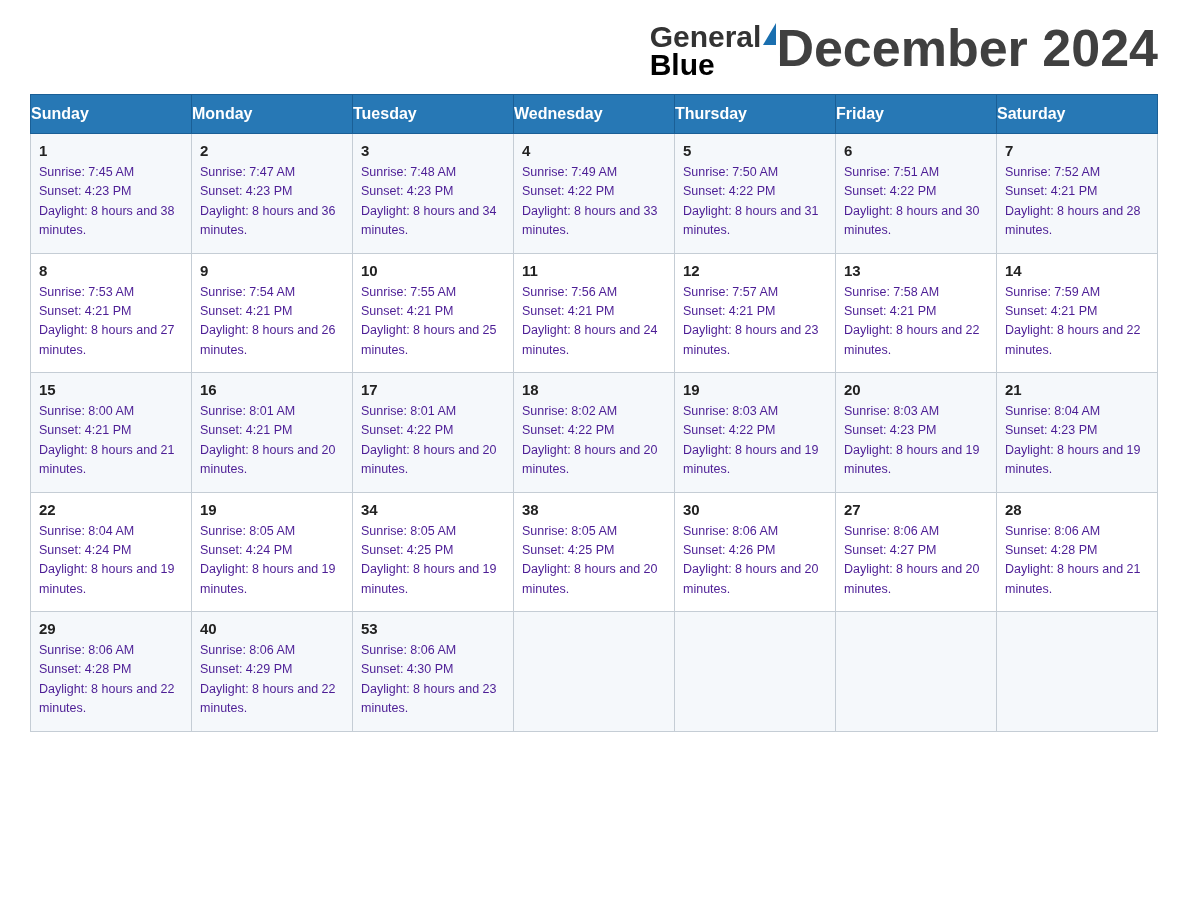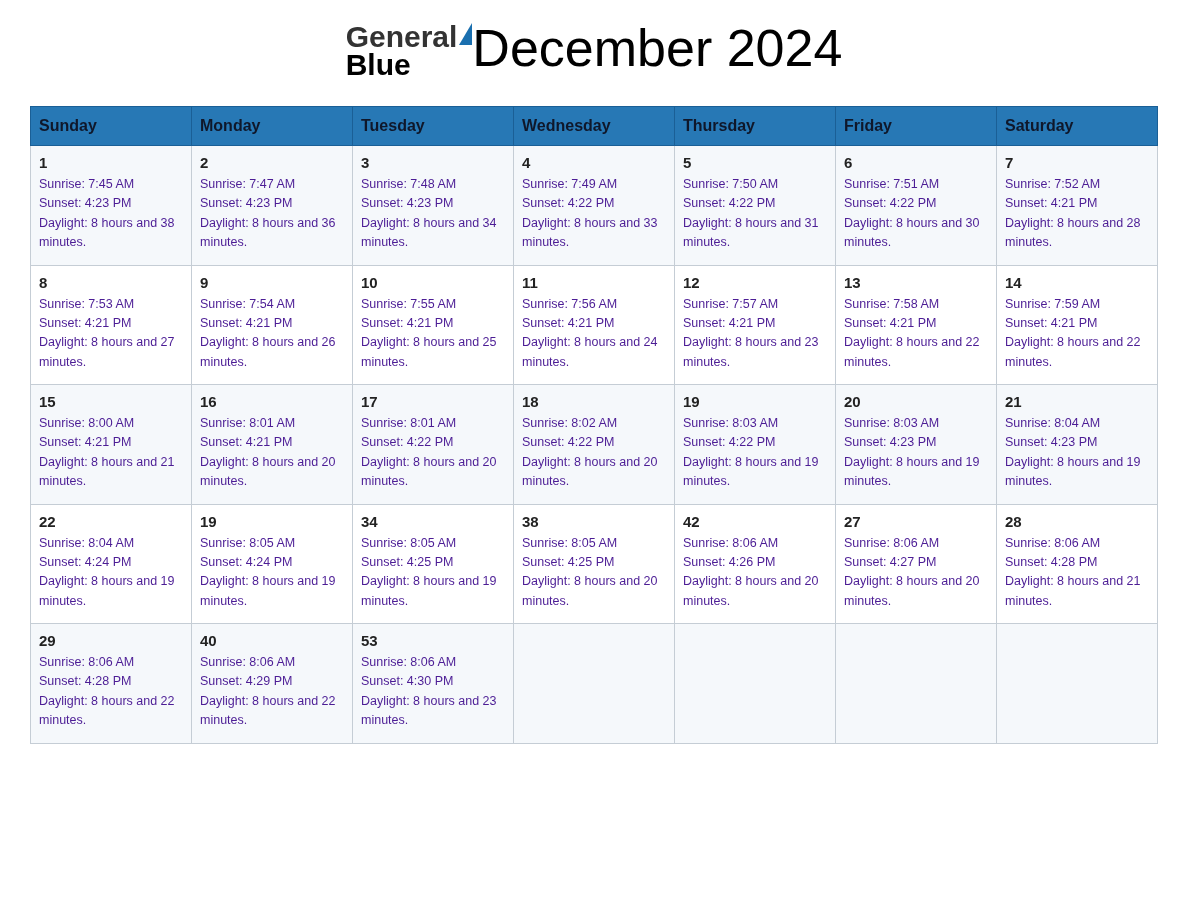--- a/index.html
+++ b/index.html
@@ -5,49 +5,49 @@
     * { margin: 0; padding: 0; box-sizing: border-box; }
     body {
       font-family: Arial, sans-serif;
       background: #fff;
       width: 1188px;
       min-height: 918px;
       padding: 20px 30px;
     }
     .header {
       display: flex;
-      justify-content: center;
+      justify-content: flex-end;
       align-items: flex-start;
-      margin-bottom: 24px;
+      margin-bottom: 12px;
     }
     .title-block {
       text-align: right;
     }
     .title-block h1 {
       font-size: 52px;
-      font-weight: normal;
-      color: #000000;
+      font-weight: bold;
+      color: #404040;
       line-height: 1.1;
     }
     .title-block h2 {
       font-size: 22px;
       font-weight: normal;
       color: #444;
     }
     .calendar {
       width: 100%;
       border-collapse: collapse;
       border: 1px solid #b0b8c1;
     }
     .calendar thead th {
       background-color: #2778b5;
-      color: #0f172a;
+      color: #ffffff;
       font-size: 16px;
       font-weight: bold;
-      padding: 10px 8px;
+      padding: 10px 0;
       text-align: left;
       border: 1px solid #1a5f96;
     }
     .calendar tbody td {
       vertical-align: top;
       padding: 8px 8px 12px 8px;
       border: 1px solid #c5cdd5;
       width: 14.28%;
       min-height: 100px;
     }
@@ -234,21 +234,21 @@
         </td>
         <td>
           <span class="day-number">34</span>
           <div class="day-info">Sunrise: 8:05 AM<br>Sunset: 4:25 PM<br>Daylight: 8 hours and 19 minutes.</div>
         </td>
         <td>
           <span class="day-number">38</span>
           <div class="day-info">Sunrise: 8:05 AM<br>Sunset: 4:25 PM<br>Daylight: 8 hours and 20 minutes.</div>
         </td>
         <td>
-          <span class="day-number">42</span>
+          <span class="day-number">30</span>
           <div class="day-info">Sunrise: 8:06 AM<br>Sunset: 4:26 PM<br>Daylight: 8 hours and 20 minutes.</div>
         </td>
         <td>
           <span class="day-number">27</span>
           <div class="day-info">Sunrise: 8:06 AM<br>Sunset: 4:27 PM<br>Daylight: 8 hours and 20 minutes.</div>
         </td>
         <td>
           <span class="day-number">28</span>
           <div class="day-info">Sunrise: 8:06 AM<br>Sunset: 4:28 PM<br>Daylight: 8 hours and 21 minutes.</div>
         </td>

